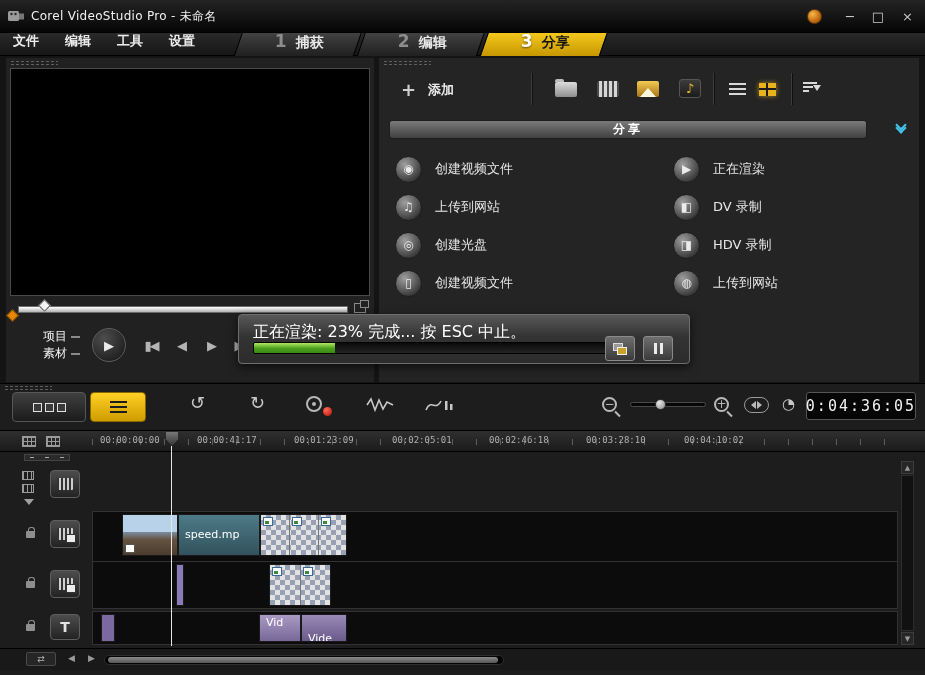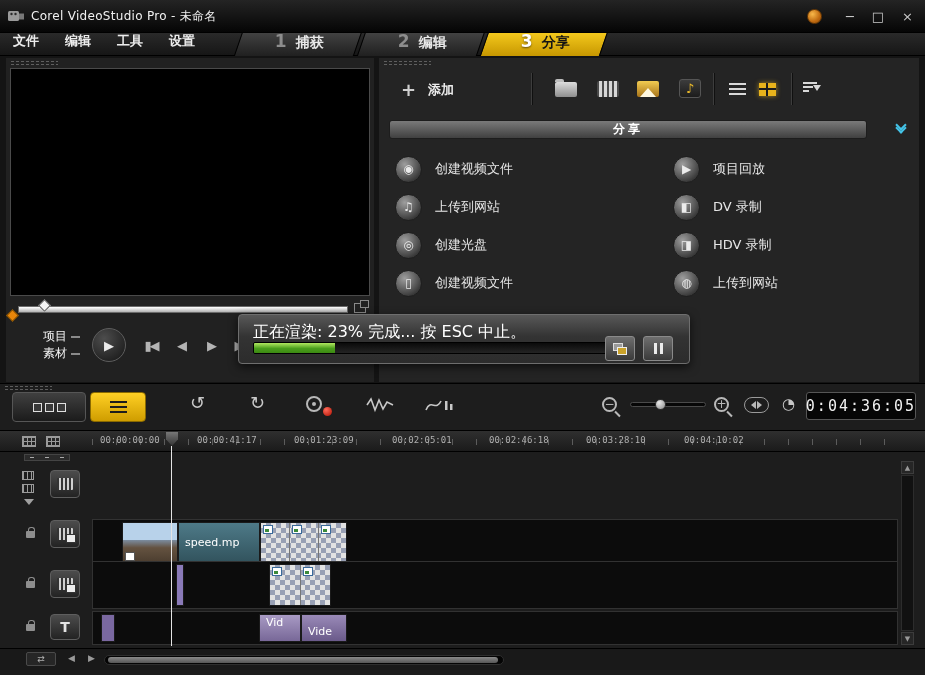--- a/index.html
+++ b/index.html
@@ -249,21 +249,21 @@
       <div class="chev"></div>
       <div class="chev"></div>
     </div>
     <div class="options">
       <div class="option">
         <div class="option-icon">◉</div>
         <span>创建视频文件</span>
       </div>
       <div class="option">
         <div class="option-icon">▶</div>
-        <span>项目回放</span>
+        <span>正在渲染</span>
       </div>
       <div class="option">
         <div class="option-icon">♫</div>
         <span>上传到网站</span>
       </div>
       <div class="option">
         <div class="option-icon">◧</div>
         <span>DV 录制</span>
       </div>
       <div class="option">
@@ -380,21 +380,21 @@
           <div class="film-ic overlay"></div>
         </div>
     </div>
     <div class="track-head" style="top:227px;height:34px">
       <div class="lock-icon" style="top:13px"></div>
       <div class="track-btn" style="top:3px;height:26px">
           <span>T</span>
         </div>
     </div>
 
-    <div class="track-row" style="top:135px;height:60px">
+    <div class="track-row" style="top:127px;height:60px">
       <div class="clip" style="left:29px;width:56px;background:linear-gradient(180deg,#b8d2ea 0%,#b8d2ea 42%,#7c8ea2 42%,#645240 62%,#4a3c2e 100%)">
         <div class="thumb-badge"></div>
       </div>
       <div class="clip teal" style="left:85px;width:82px">
         <div class="clip-label">speed.mp</div>
       </div>
       <div class="clip checker" style="left:167px;width:87px">
         <div class="cell" style="left:0;width:29px">
             <div class="corner-badge"></div>
           </div>
@@ -416,21 +416,21 @@
             <div class="corner-badge"></div>
           </div>
       </div>
     </div>
     <div class="track-row" style="top:227px;height:34px">
       <div class="clip" style="height:28px;left:8px;width:14px;background:#7a68a0"></div>
       <div class="clip" style="height:28px;left:166px;width:42px;background:linear-gradient(#a89ac4,#786898)">
         <div class="clip-label" style="padding-top:1px">Vid</div>
       </div>
       <div class="clip" style="height:28px;left:208px;width:46px;background:linear-gradient(#9a8ab8,#6a5a8a)">
-        <div class="clip-label" style="padding-top:10px">Vide</div>
+        <div class="clip-label" style="padding-top:17px">Vide</div>
       </div>
     </div>
 
     <div class="vscroll-btn" style="top:77px">▲</div>
     <div class="vscroll-track"></div>
     <div class="vscroll-btn" style="top:248px">▼</div>
 
     <div class="hscroll">
       <div class="mode-btn">⇄</div>
       <span class="hs-btn" style="left:68px">◀</span>

